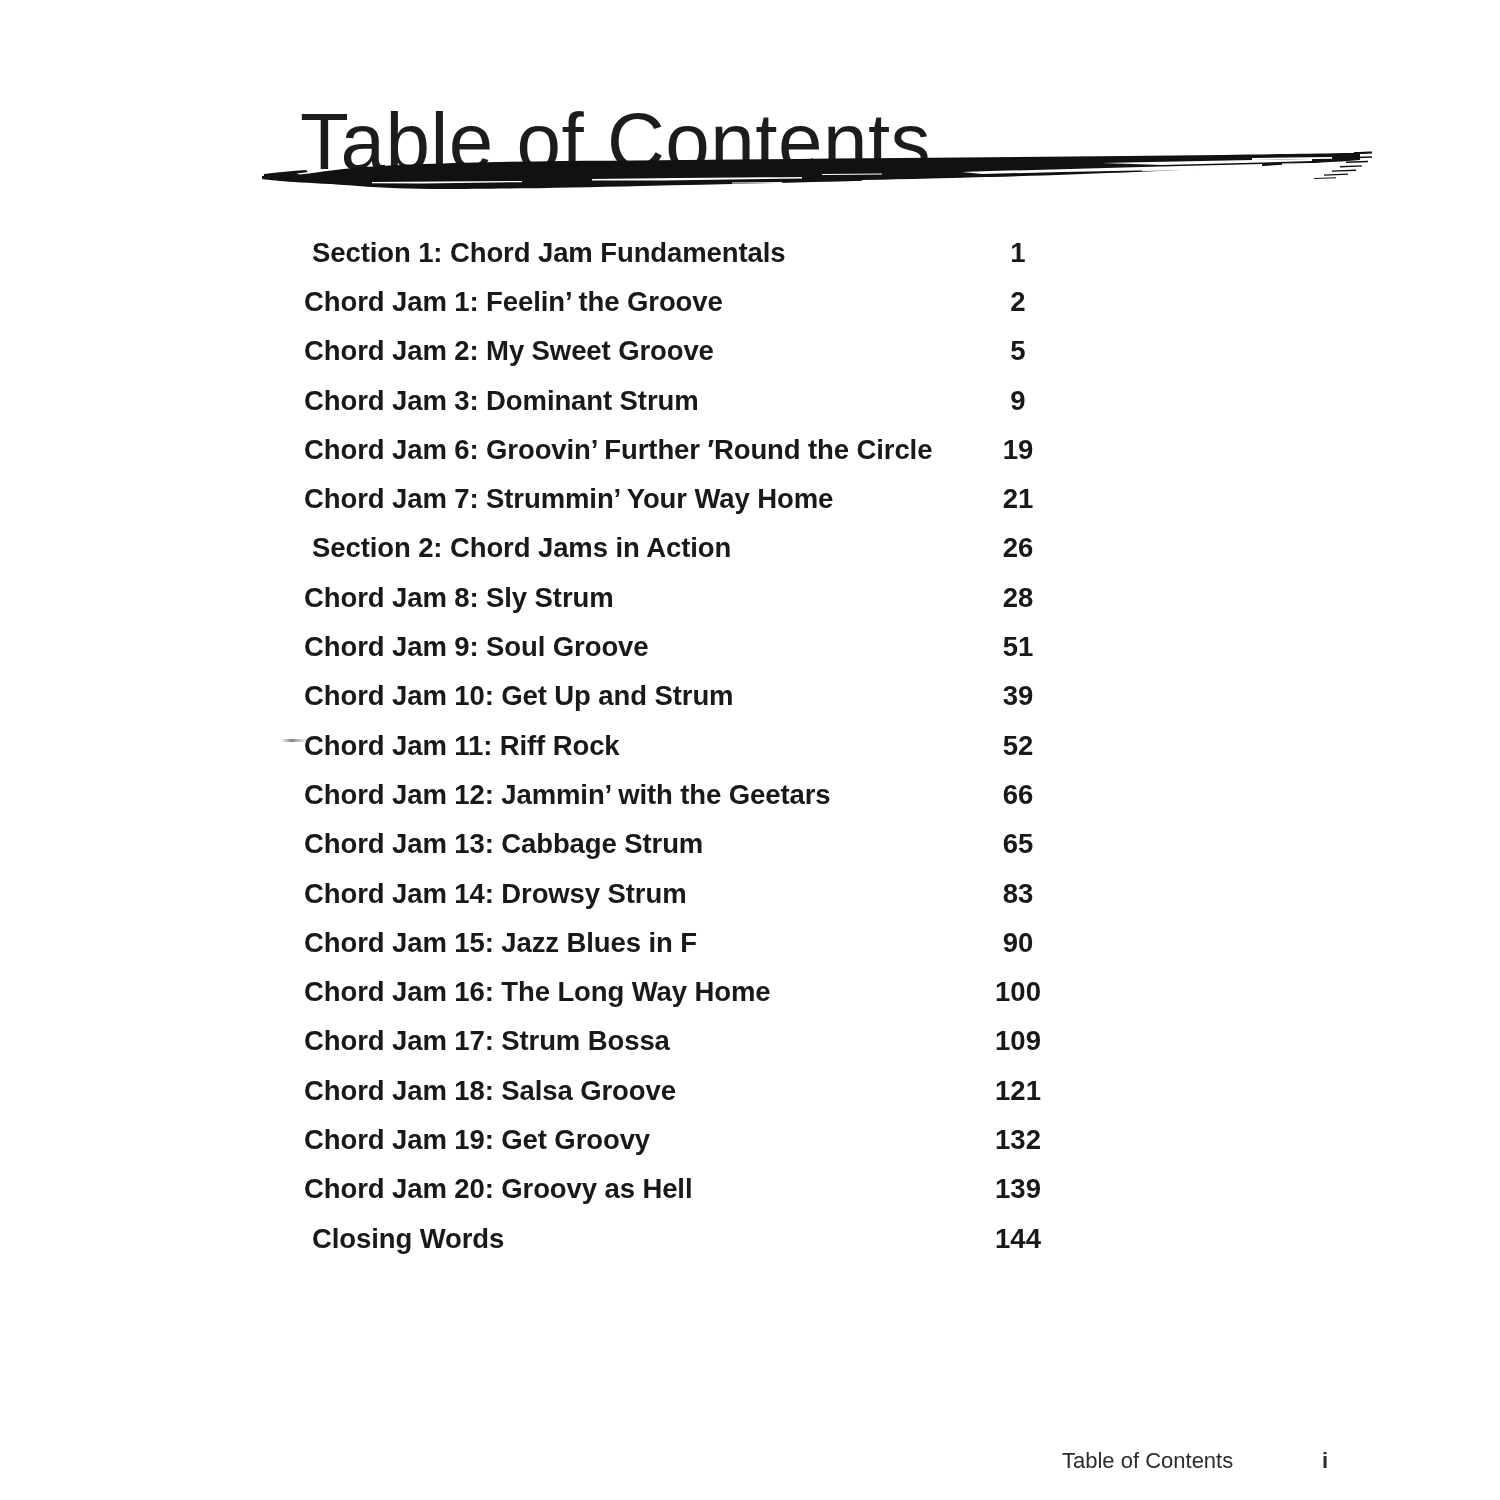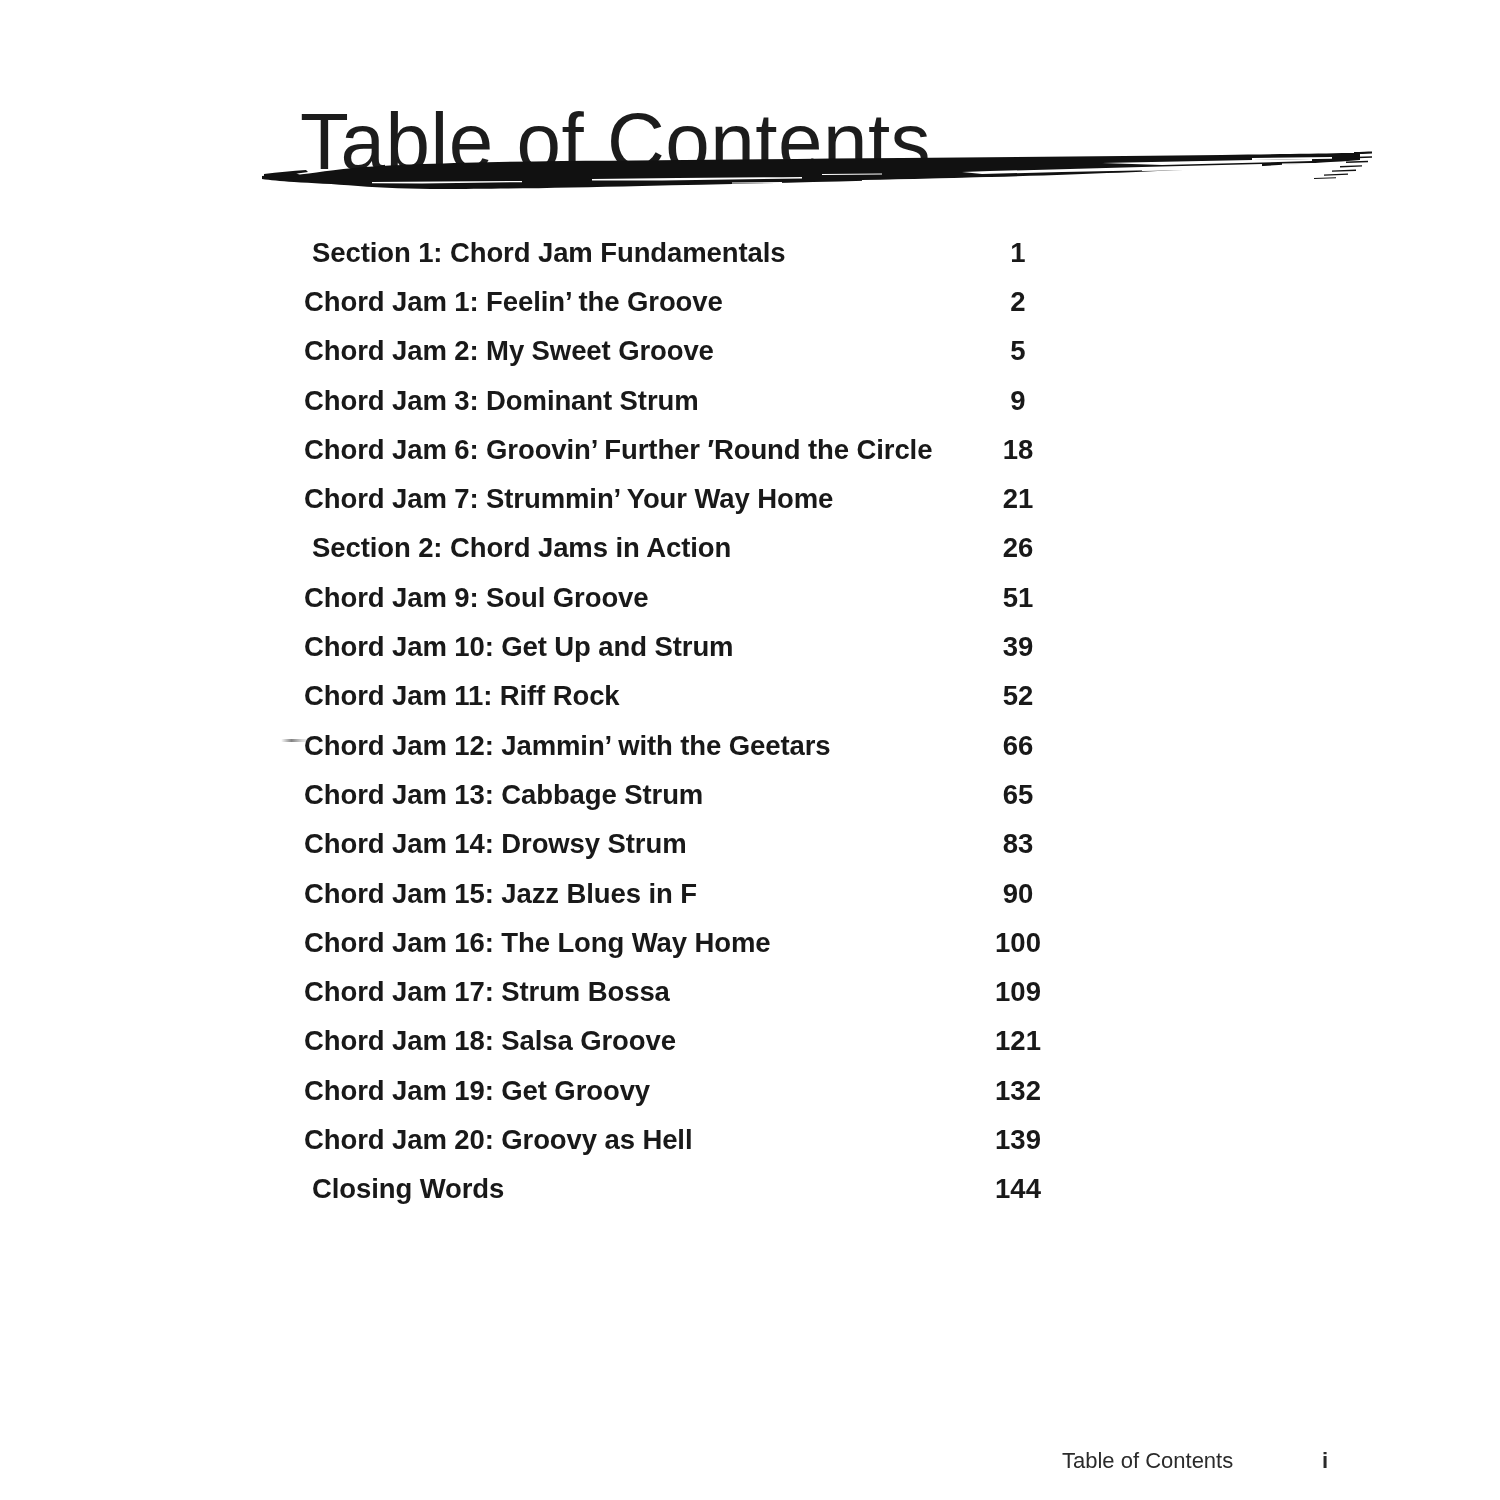--- a/index.html
+++ b/index.html
@@ -194,29 +194,33 @@
       <div class="toc-row level-entry">
         <span class="toc-label">Chord Jam 2: My Sweet Groove</span>
         <span class="toc-page">5</span>
       </div>
       <div class="toc-row level-entry">
         <span class="toc-label">Chord Jam 3: Dominant Strum</span>
         <span class="toc-page">9</span>
       </div>
       <div class="toc-row level-entry">
         <span class="toc-label">Chord Jam 6: Groovin’ Further ′Round the Circle</span>
-        <span class="toc-page">18</span>
+        <span class="toc-page">19</span>
       </div>
       <div class="toc-row level-entry">
         <span class="toc-label">Chord Jam 7: Strummin’ Your Way Home</span>
         <span class="toc-page">21</span>
       </div>
       <div class="toc-row level-section">
         <span class="toc-label">Section 2: Chord Jams in Action</span>
         <span class="toc-page">26</span>
+      </div>
+      <div class="toc-row level-entry">
+        <span class="toc-label">Chord Jam 8: Sly Strum</span>
+        <span class="toc-page">28</span>
       </div>
       <div class="toc-row level-entry">
         <span class="toc-label">Chord Jam 9: Soul Groove</span>
         <span class="toc-page">51</span>
       </div>
       <div class="toc-row level-entry">
         <span class="toc-label">Chord Jam 10: Get Up and Strum</span>
         <span class="toc-page">39</span>
       </div>
       <div class="toc-row level-entry">

